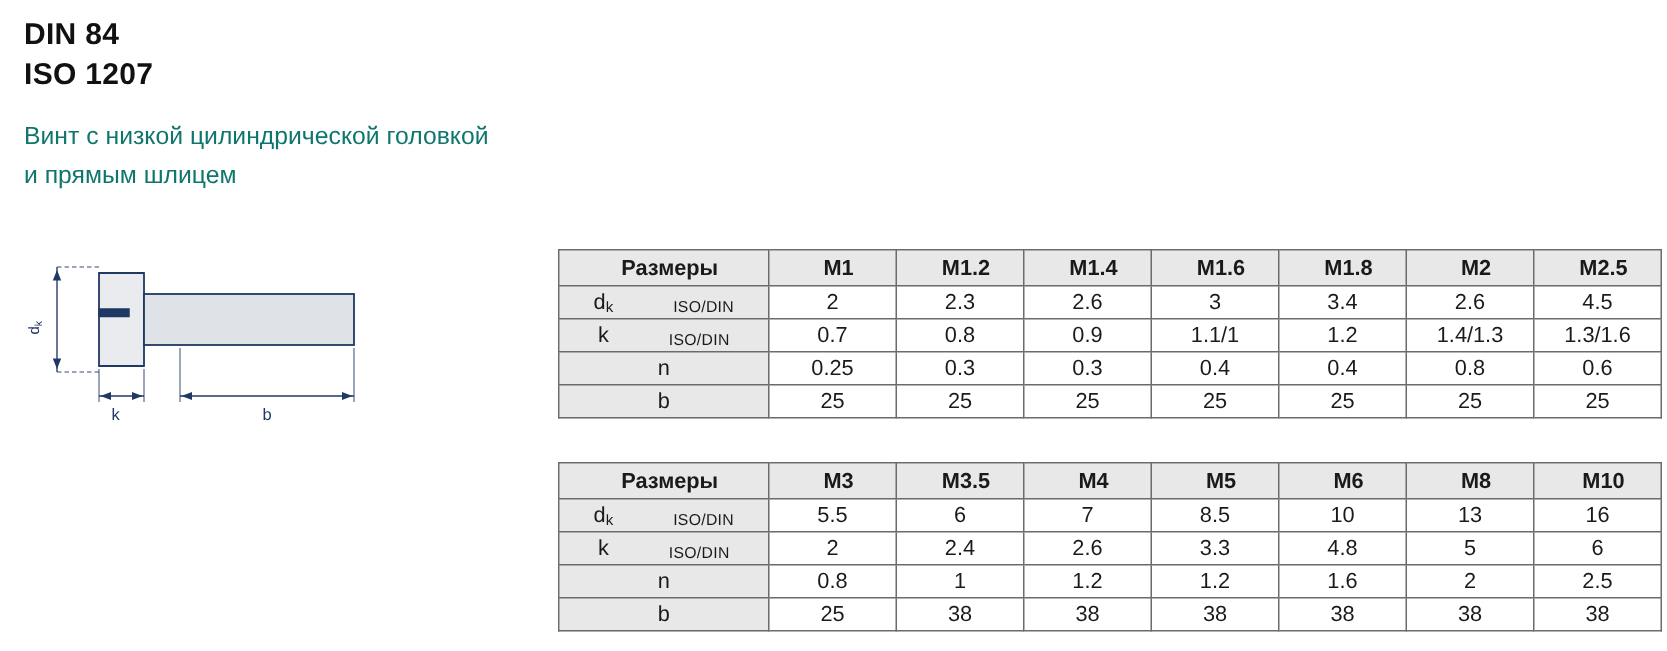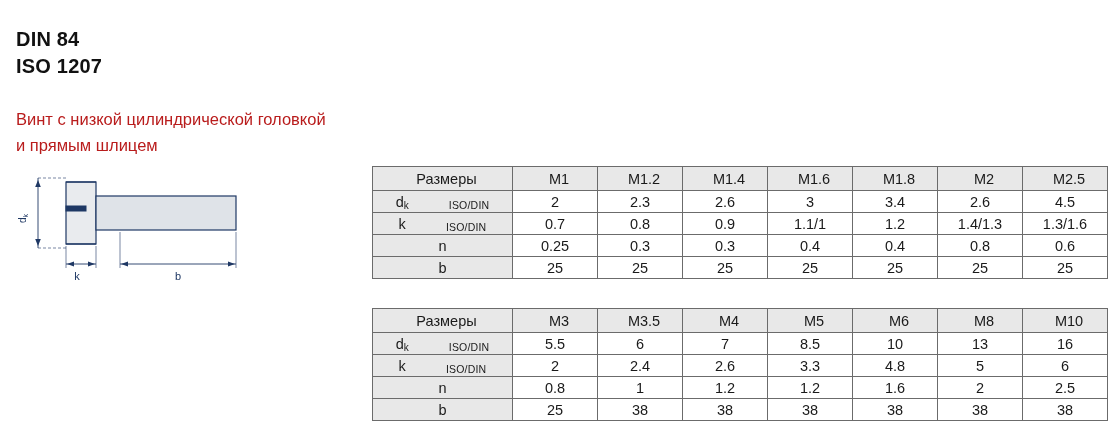--- a/index.html
+++ b/index.html
@@ -18,35 +18,35 @@
   .page {
     position: relative;
     width: 1111px;
     height: 434px;
   }
 
   
   .left-col {
     position: absolute;
     left: 16px;
-    top: 26px;
+    top: 10px;
     width: 350px;
   }
   .std-title {
     font-size: 20px;
     font-weight: bold;
     line-height: 27px;
     color: #111111;
     letter-spacing: 0.2px;
   }
   .desc {
-    margin-top: 26px;
+    margin-top: 14px;
     font-size: 16.5px;
     line-height: 26px;
-    color: #b91c1c;
+    color: #0f766e;
   }
 
   
   .drawing {
     position: absolute;
     left: 8px;
     top: 168px;
     width: 250px;
     height: 120px;
   }
@@ -66,21 +66,21 @@
     border: 1px solid #6b6b6b;
     text-align: center;
     vertical-align: middle;
     height: 21px;
     padding: 0 2px;
     font-weight: normal;
     background: #ffffff;
   }
   table.spec thead th {
     background: #e8e8e8;
-    font-weight: normal;
+    font-weight: bold;
     font-size: 14.5px;
     height: 23px;
     padding-left: 10px;
   }
   table.spec tbody td:first-child,
   table.spec thead th:first-child {
     background: #e8e8e8;
   }
   table.spec tbody td:first-child {
     font-weight: normal;

